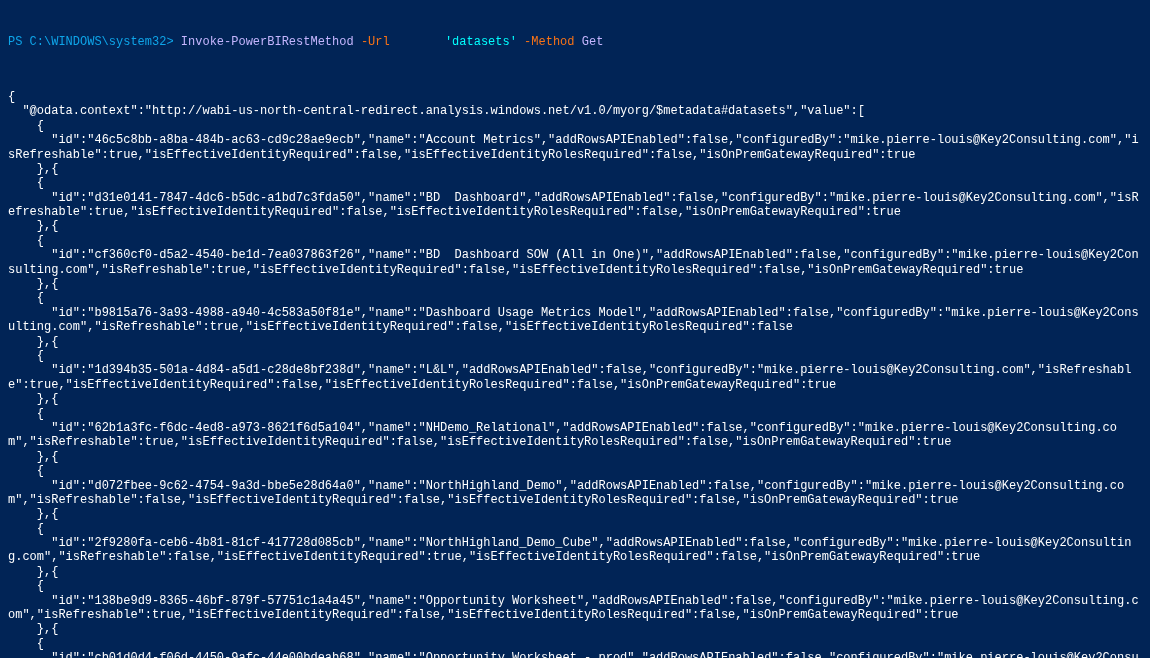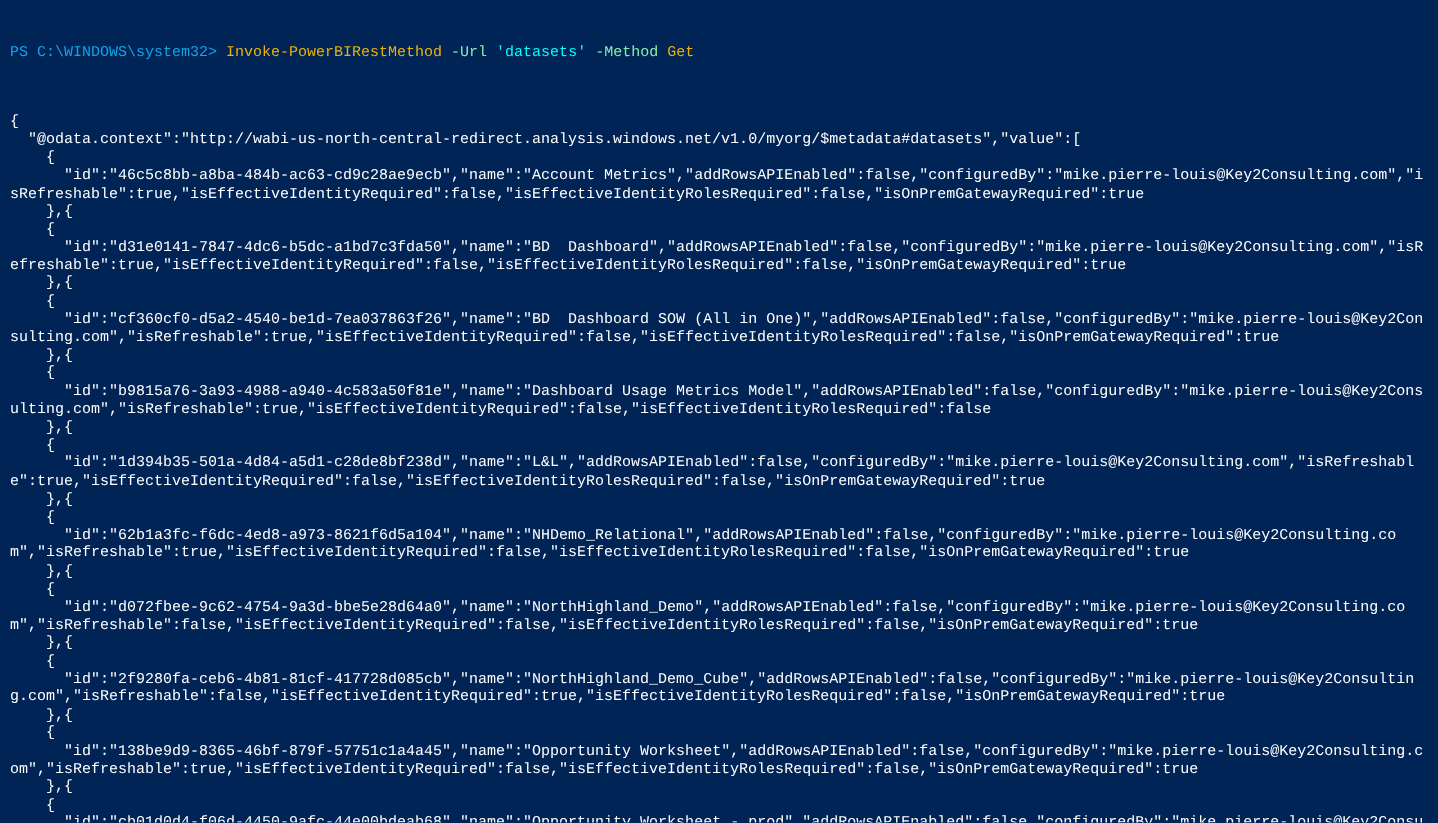--- a/index.html
+++ b/index.html
@@ -17,23 +17,23 @@
   .terminal {
     padding: 6px 8px;
     white-space: pre-wrap;
     word-break: break-all;
     overflow-wrap: break-word;
     height: 100%;
     box-sizing: border-box;
   }
   .prompt-line { margin-bottom: 12px; }
   .prompt { color: #0ea5e9; }
-  .cmd    { color: #eab308; }
-  .arg    { color: #86efac; }
-  .str    { color: #00ffff; }
+  .cmd    { color: #c4b5fd; }
+  .arg    { color: #f97316; }
+  .str    { color: #00ffff; margin-left: 48px; }
   .output { color: #ffffff; }
 </style>
 </head>
 <body>
 
 <div class="terminal">
   <div class="prompt-line"><span class="prompt">PS C:\WINDOWS\system32&gt;</span> <span class="cmd">Invoke-PowerBIRestMethod</span> <span class="arg">-Url</span> <span class="str">'datasets'</span> <span class="arg">-Method</span> <span class="cmd">Get</span></div>
   <div class="output" id="json-output">{
   "@odata.context":"http://wabi-us-north-central-redirect.analysis.windows.net/v1.0/myorg/$metadata#datasets","value":[
     {

